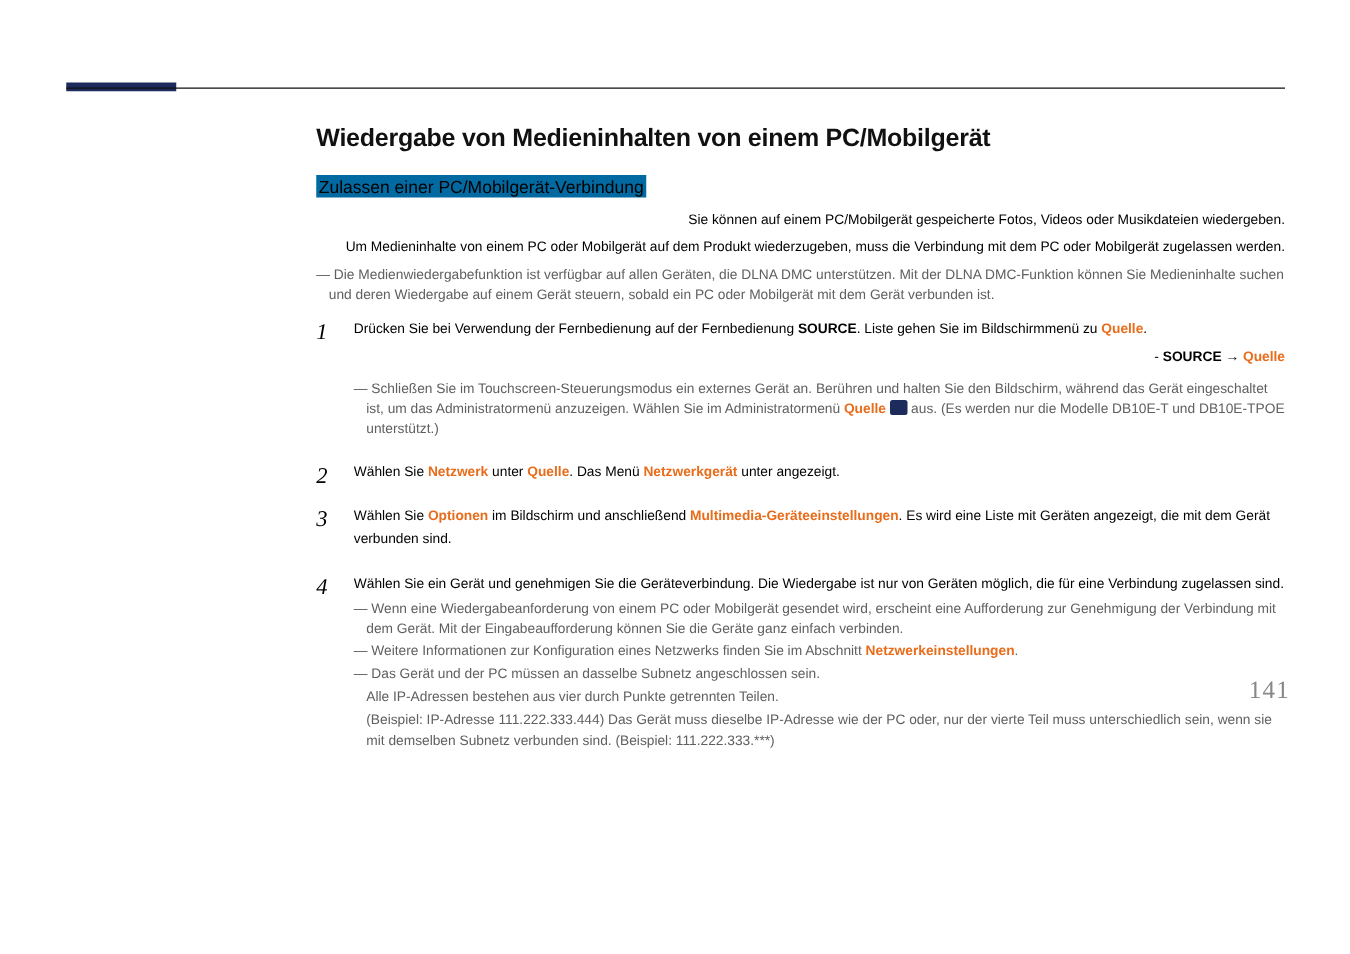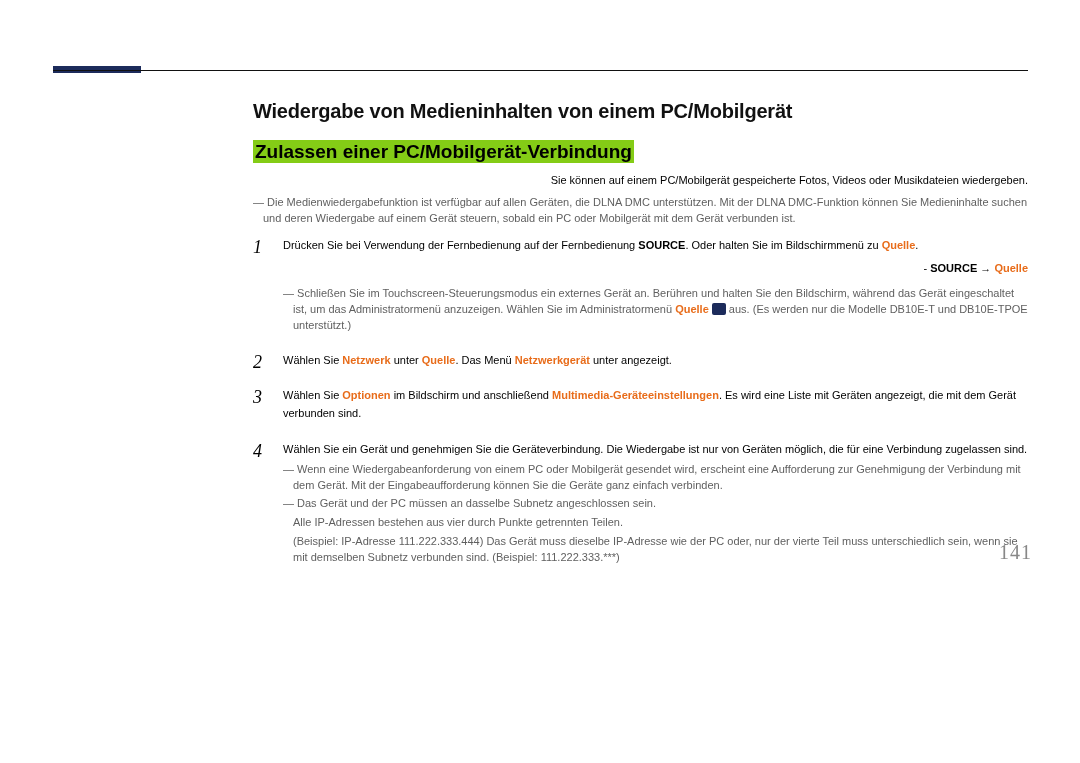--- a/index.html
+++ b/index.html
@@ -2,21 +2,21 @@
 <html><head>
 <meta charset="utf-8">
 <style>
   * { box-sizing: border-box; margin: 0; padding: 0; }
   html, body { width: 1080px; height: 763px; background: #fff; font-family: Arial, Helvetica, sans-serif; color: #000; }
   .page { position: relative; width: 1080px; height: 586px; }
   .accent-bar { position: absolute; top: 66px; left: 53px; width: 88px; height: 7px; background: #1c2b5b; }
   .hr { position: absolute; top: 70px; left: 53px; width: 975px; height: 1px; background: #111; }
   .content { position: absolute; top: 100px; left: 253px; width: 775px; }
   h1.title { font-size: 20px; font-weight: bold; color: #111; margin-bottom: 18px; letter-spacing: -0.2px; }
-  .subtitle mark { font-size: 19px; font-weight: bold; background: #84cc16; color: #000; padding: 1px 2px; }
+  .subtitle mark { font-size: 14px; font-weight: normal; background: #0369a1; color: #000; padding: 1px 2px; }
   .subtitle { margin-bottom: 10px; }
   p.body { font-size: 11px; line-height: 1.45; color: #000; margin-bottom: 6px; text-align: right; }
   .dash-note { font-size: 11px; line-height: 1.45; color: #5f5f5f; margin: 2px 0 10px 0; padding-left: 10px; text-indent: -10px; }
   .dash-note::before { content: "― "; color: #5f5f5f; }
   .dash-note-inner { font-size: 11px; line-height: 1.45; color: #5f5f5f; margin: 2px 0 2px 30px; padding-left: 10px; text-indent: -10px; }
   .dash-note-inner::before { content: "― "; color: #5f5f5f; }
   ol.steps { list-style: none; counter-reset: step; margin-top: 8px; }
   ol.steps > li { position: relative; padding-left: 30px; margin-bottom: 18px; font-size: 11px; line-height: 1.6; }
   ol.steps > li::before { counter-increment: step; content: counter(step); position: absolute; left: 0; top: -4px; font-family: Georgia, "Times New Roman", serif; font-style: italic; font-size: 18px; color: #000; }
   .orange { color: #e86c1a; }
@@ -33,43 +33,47 @@
 <body>
 
 <div class="page">
   <div class="accent-bar"></div>
   <div class="hr"></div>
 
   <div class="content">
     <h1 class="title">Wiedergabe von Medieninhalten von einem PC/Mobilgerät</h1>
     <div class="subtitle"><mark>Zulassen einer PC/Mobilgerät-Verbindung</mark></div>
     <p class="body">Sie können auf einem PC/Mobilgerät gespeicherte Fotos, Videos oder Musikdateien wiedergeben.</p>
+    <p class="body">Um Medieninhalte von einem PC oder Mobilgerät auf dem Produkt wiederzugeben, muss die Verbindung mit dem PC oder Mobilgerät zugelassen werden.</p>
     <p class="dash-note">Die Medienwiedergabefunktion ist verfügbar auf allen Geräten, die DLNA DMC unterstützen. Mit der DLNA DMC-Funktion können Sie Medieninhalte suchen und deren Wiedergabe auf einem Gerät steuern, sobald ein PC oder Mobilgerät mit dem Gerät verbunden ist.</p>
 
     <ol class="steps">
       <li>
-        <span>Drücken Sie bei Verwendung der Fernbedienung auf der Fernbedienung </span><span class="bold">SOURCE</span><span>. Oder halten Sie im Bildschirmmenü zu </span><span class="orange bold">Quelle</span><span>.</span>
+        <span>Drücken Sie bei Verwendung der Fernbedienung auf der Fernbedienung </span><span class="bold">SOURCE</span><span>. Liste gehen Sie im Bildschirmmenü zu </span><span class="orange bold">Quelle</span><span>.</span>
         <div class="sub-line">
           <span>- </span><span class="bold">SOURCE</span><span> → </span><span class="orange bold">Quelle</span>
         </div>
         <div style="height:6px"></div>
         <div class="dash-note" style="margin-left:0;">
           <span>Schließen Sie im Touchscreen-Steuerungsmodus ein externes Gerät an. Berühren und halten Sie den Bildschirm, während das Gerät eingeschaltet ist, um das Administratormenü anzuzeigen. Wählen Sie im Administratormenü </span><span class="orange bold">Quelle</span> <span class="icon-box"></span><span> aus. (Es werden nur die Modelle DB10E-T und DB10E-TPOE unterstützt.)</span>
         </div>
       </li>
       <li>
         <span>Wählen Sie </span><span class="orange bold">Netzwerk</span><span> unter </span><span class="orange bold">Quelle</span><span>. Das Menü </span><span class="orange bold">Netzwerkgerät</span><span> unter angezeigt.</span>
       </li>
       <li>
         <span>Wählen Sie </span><span class="orange bold">Optionen</span><span> im Bildschirm und anschließend </span><span class="orange bold">Multimedia-Geräteeinstellungen</span><span>. Es wird eine Liste mit Geräten angezeigt, die mit dem Gerät verbunden sind.</span>
       </li>
       <li>
         <span>Wählen Sie ein Gerät und genehmigen Sie die Geräteverbindung. Die Wiedergabe ist nur von Geräten möglich, die für eine Verbindung zugelassen sind.</span>
         <div class="post-list">
           <p class="dash-note-inner" style="margin-left:0;">Wenn eine Wiedergabeanforderung von einem PC oder Mobilgerät gesendet wird, erscheint eine Aufforderung zur Genehmigung der Verbindung mit dem Gerät. Mit der Eingabeaufforderung können Sie die Geräte ganz einfach verbinden.</p>
+          <p class="dash-note-inner" style="margin-left:0;">
+            <span>Weitere Informationen zur Konfiguration eines Netzwerks finden Sie im Abschnitt </span><span class="orange bold">Netzwerkeinstellungen</span><span>.</span>
+          </p>
           <p class="dash-note-inner" style="margin-left:0;">Das Gerät und der PC müssen an dasselbe Subnetz angeschlossen sein.</p>
           <p class="plain-sub" style="margin-left:10px;">Alle IP-Adressen bestehen aus vier durch Punkte getrennten Teilen.</p>
           <p class="plain-sub" style="margin-left:10px;">(Beispiel: IP-Adresse 111.222.333.444) Das Gerät muss dieselbe IP-Adresse wie der PC oder, nur der vierte Teil muss unterschiedlich sein, wenn sie mit demselben Subnetz verbunden sind. (Beispiel: 111.222.333.***)</p>
         </div>
       </li>
     </ol>
   </div>
 
   <div class="page-num">141</div>
 </div>

